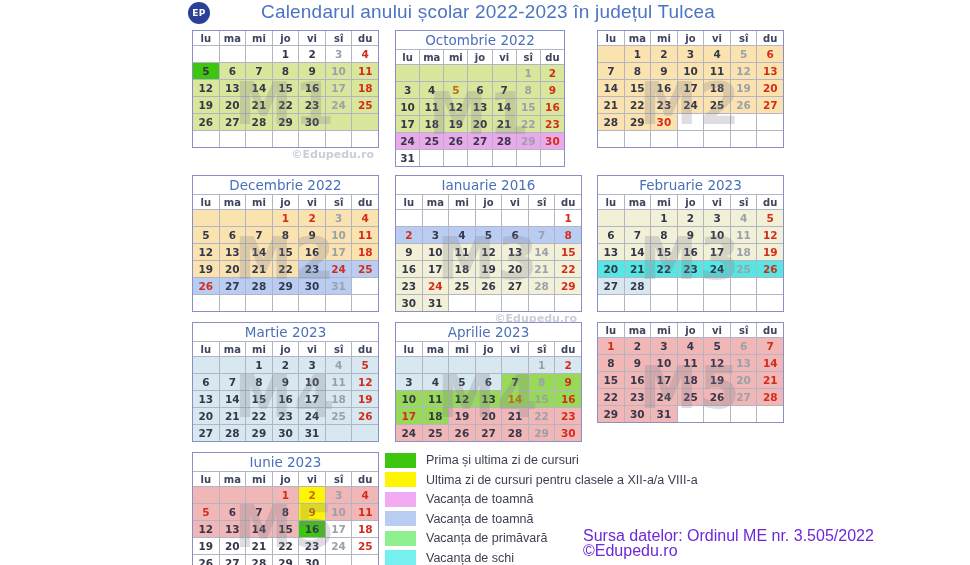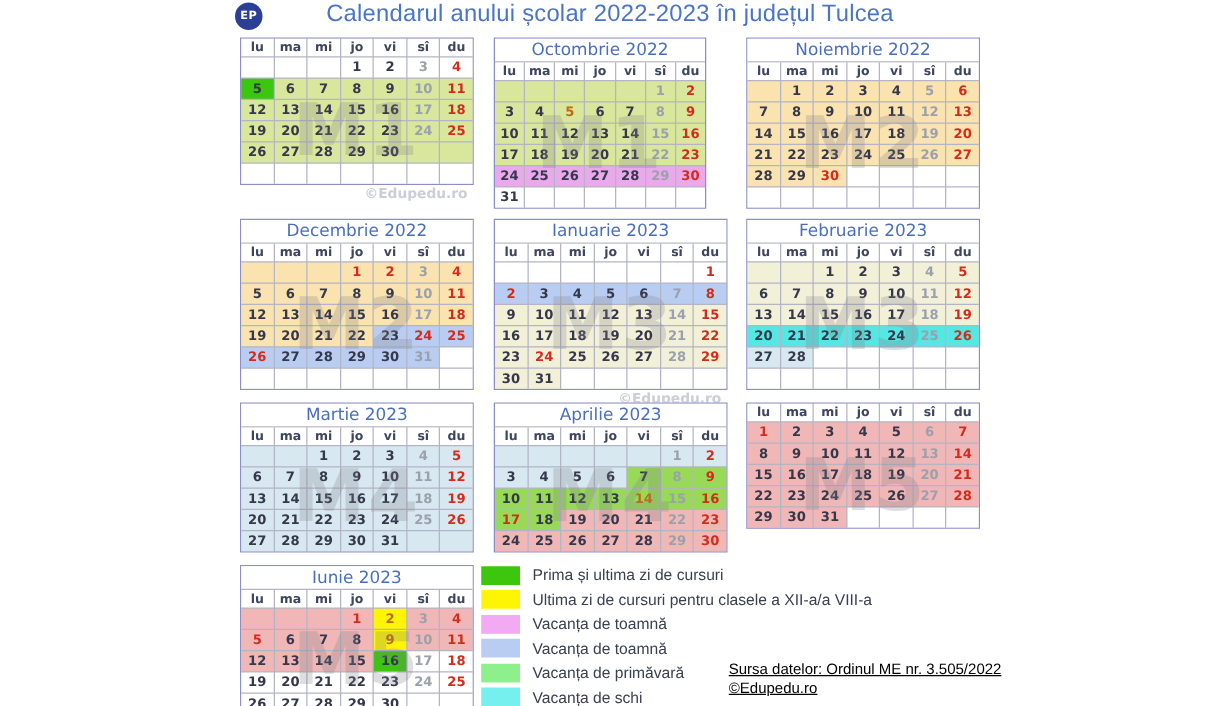--- a/index.html
+++ b/index.html
@@ -40,22 +40,22 @@
     pointer-events:none;letter-spacing:2px;
   }
   .credit-wm{
     position:absolute;right:4px;bottom:-14px;font-size:11px;color:#cbced6;font-weight:600;
   }
   .legend{position:absolute;left:385px;top:452px;}
   .legend-item{display:flex;align-items:center;height:16px;margin-bottom:3.5px;}
   .swatch{width:31px;height:15px;margin-right:10px;flex:0 0 auto;}
   .legend-label{font-size:12.5px;color:#3b3f52;font-family:"Liberation Sans",sans-serif;white-space:nowrap;}
   .source{
-    position:absolute;left:583px;top:528px;font-size:12px;line-height:15px;
-    color:#000000;font-family:"Liberation Sans",sans-serif;text-decoration:underline;
+    position:absolute;left:583px;top:528px;font-size:16px;line-height:15px;
+    color:#6d28d9;font-family:"Liberation Sans",sans-serif;
   }
 </style>
 </head>
 <body>
 
 <div class="logo">EP</div>
 <div class="page-title">Calendarul anului școlar 2022-2023 în județul Tulcea</div>
 
 <div id="calendars">
     <div class="month" style="left: 192px; top: 30px; width: 187px;">
@@ -162,21 +162,20 @@
         <div class="cell"></div>
         <div class="cell"></div>
         <div class="cell"></div>
         <div class="cell"></div>
         <div class="cell"></div>
         <div class="cell"></div>
       </div>
       <div class="wm">M1</div>
     </div>
     <div class="month" style="left: 597px; top: 30px; width: 187px;">
-      <div class="mtitle">Noiembrie 2022</div>
       <div class="mgrid">
         <div class="cell hd">lu</div>
         <div class="cell hd">ma</div>
         <div class="cell hd">mi</div>
         <div class="cell hd">jo</div>
         <div class="cell hd">vi</div>
         <div class="cell hd">sî</div>
         <div class="cell hd">du</div>
         <div class="cell" style="background: rgb(251, 227, 176);"></div>
         <div class="cell" style="background: rgb(251, 227, 176); color: rgb(53, 55, 75);">1</div>
@@ -272,21 +271,21 @@
         <div class="cell"></div>
         <div class="cell"></div>
         <div class="cell"></div>
         <div class="cell"></div>
         <div class="cell"></div>
         <div class="cell"></div>
       </div>
       <div class="wm">M2</div>
     </div>
     <div class="month" style="left: 395px; top: 175px; width: 187px;">
-      <div class="mtitle">Ianuarie 2023</div>
+      <div class="mtitle">Ianuarie 2016</div>
       <div class="mgrid">
         <div class="cell hd">lu</div>
         <div class="cell hd">ma</div>
         <div class="cell hd">mi</div>
         <div class="cell hd">jo</div>
         <div class="cell hd">vi</div>
         <div class="cell hd">sî</div>
         <div class="cell hd">du</div>
         <div class="cell"></div>
         <div class="cell"></div>

